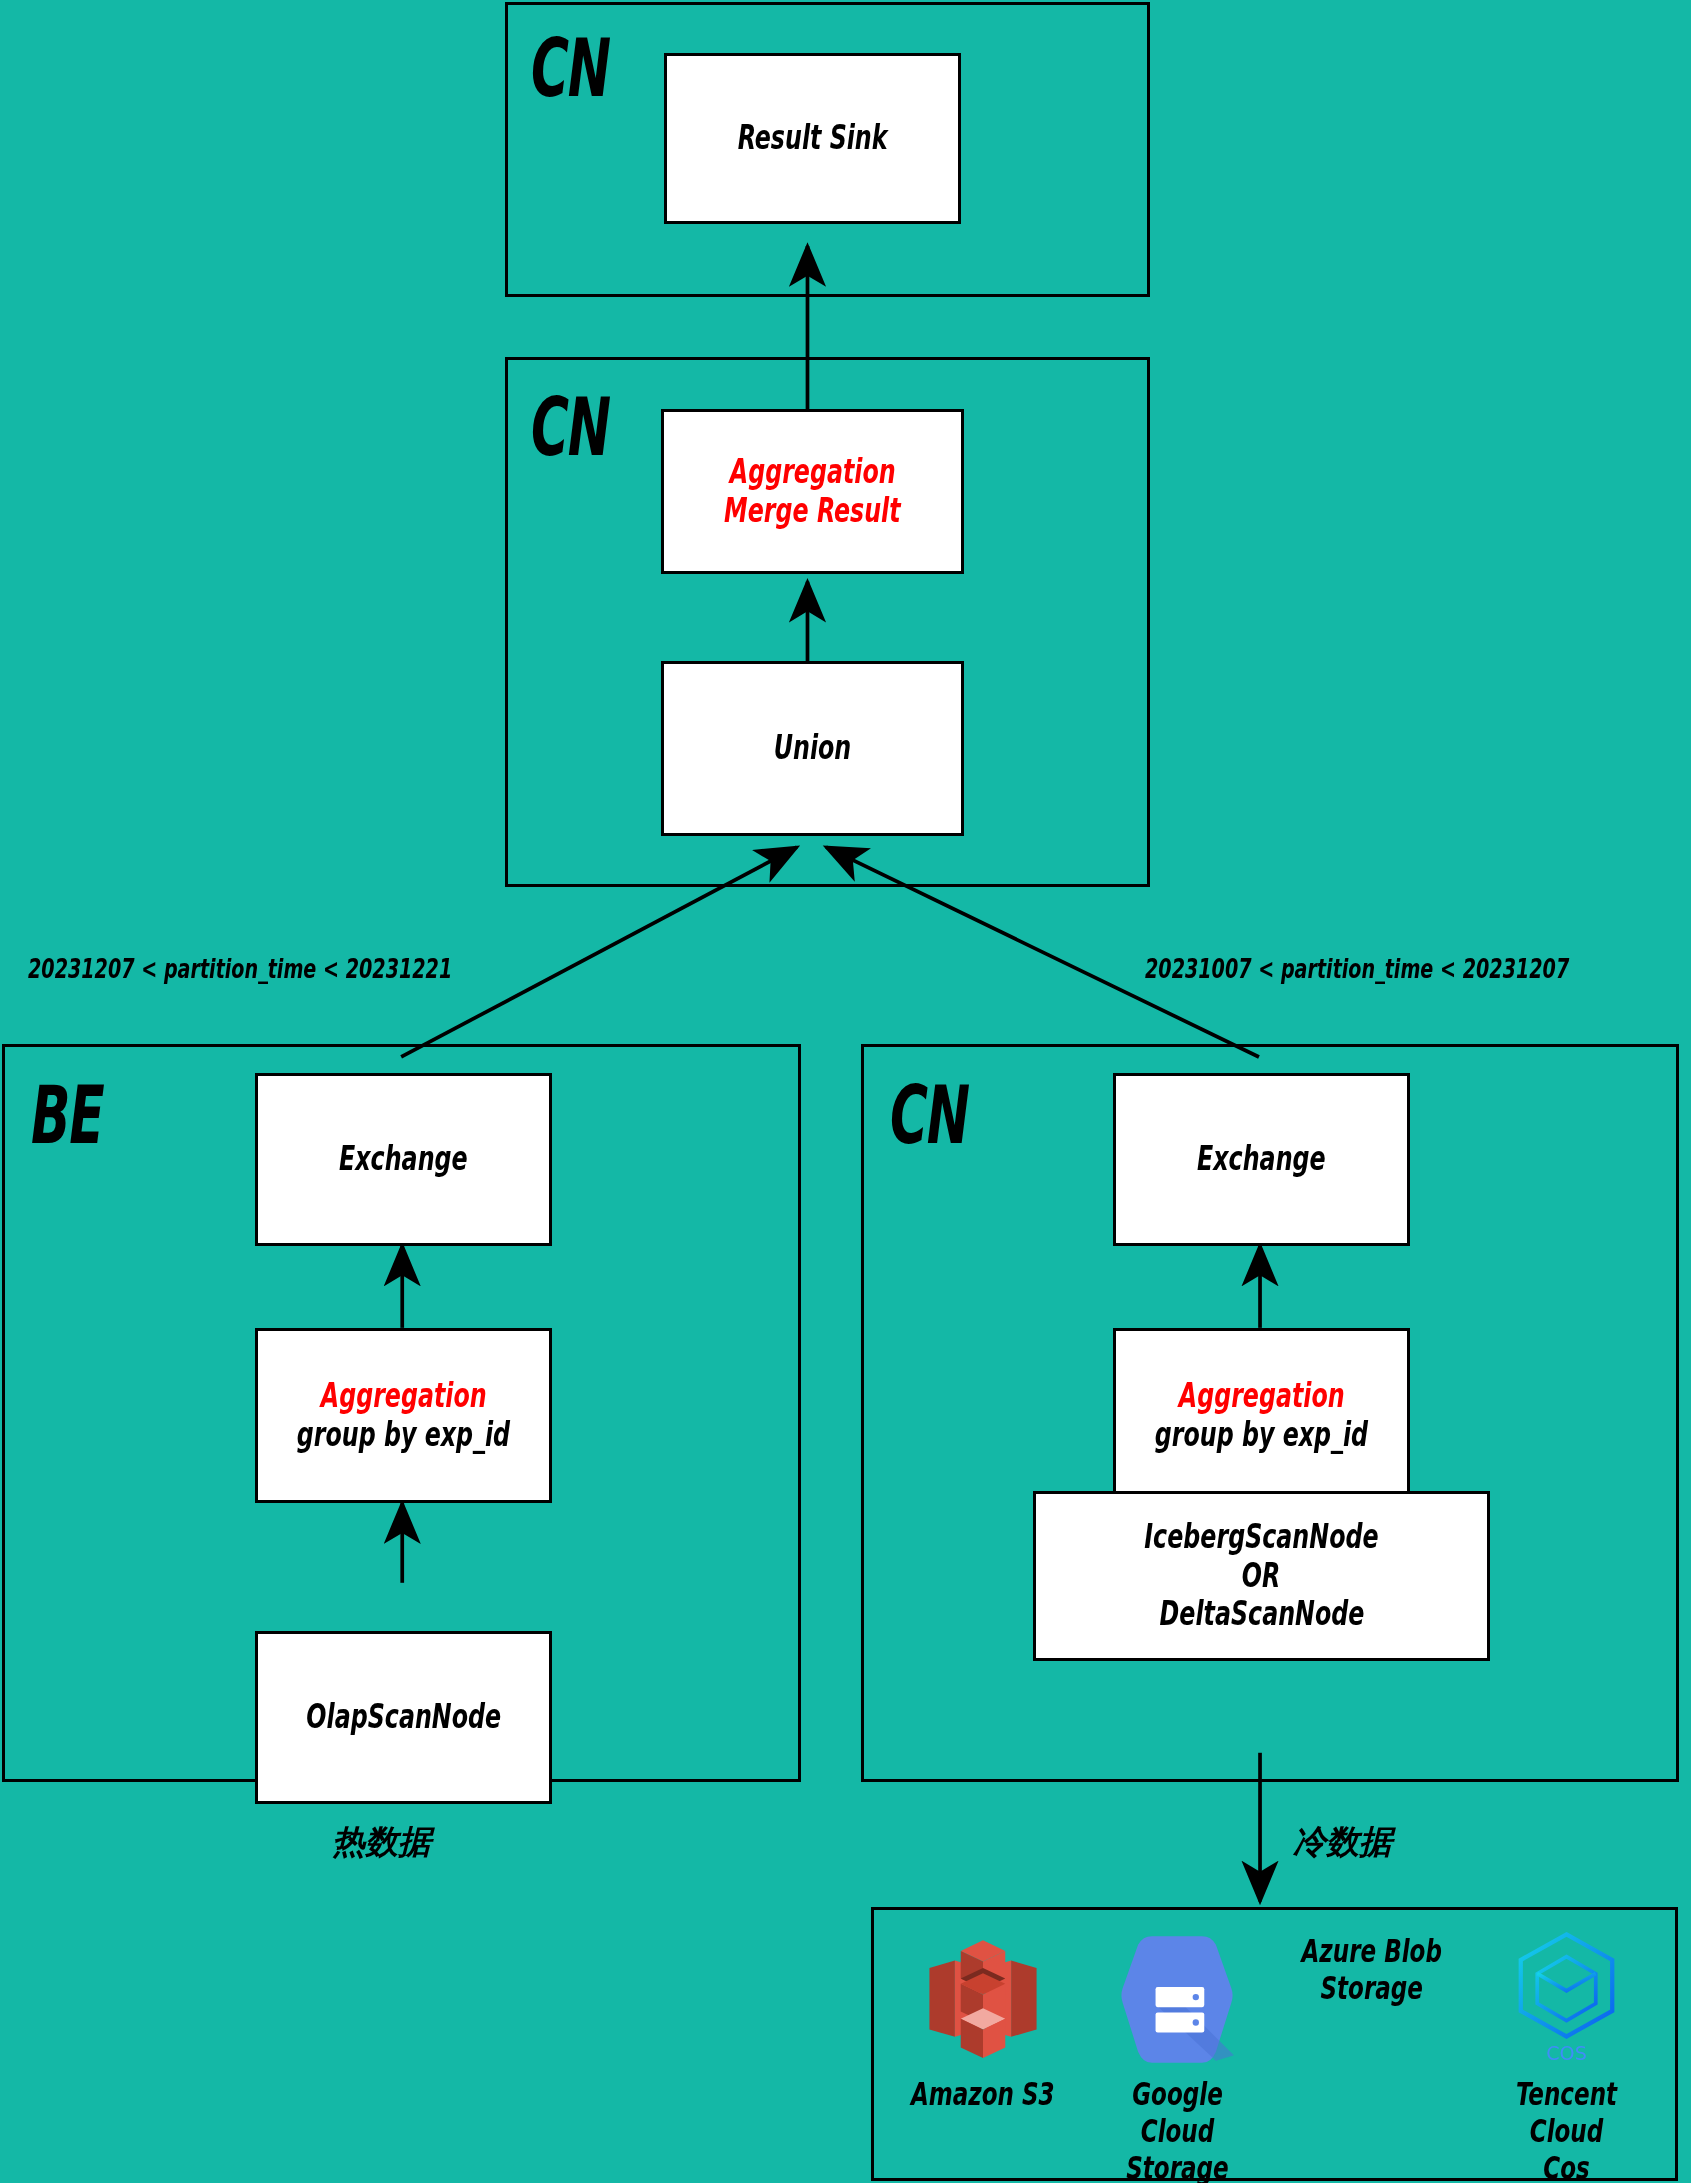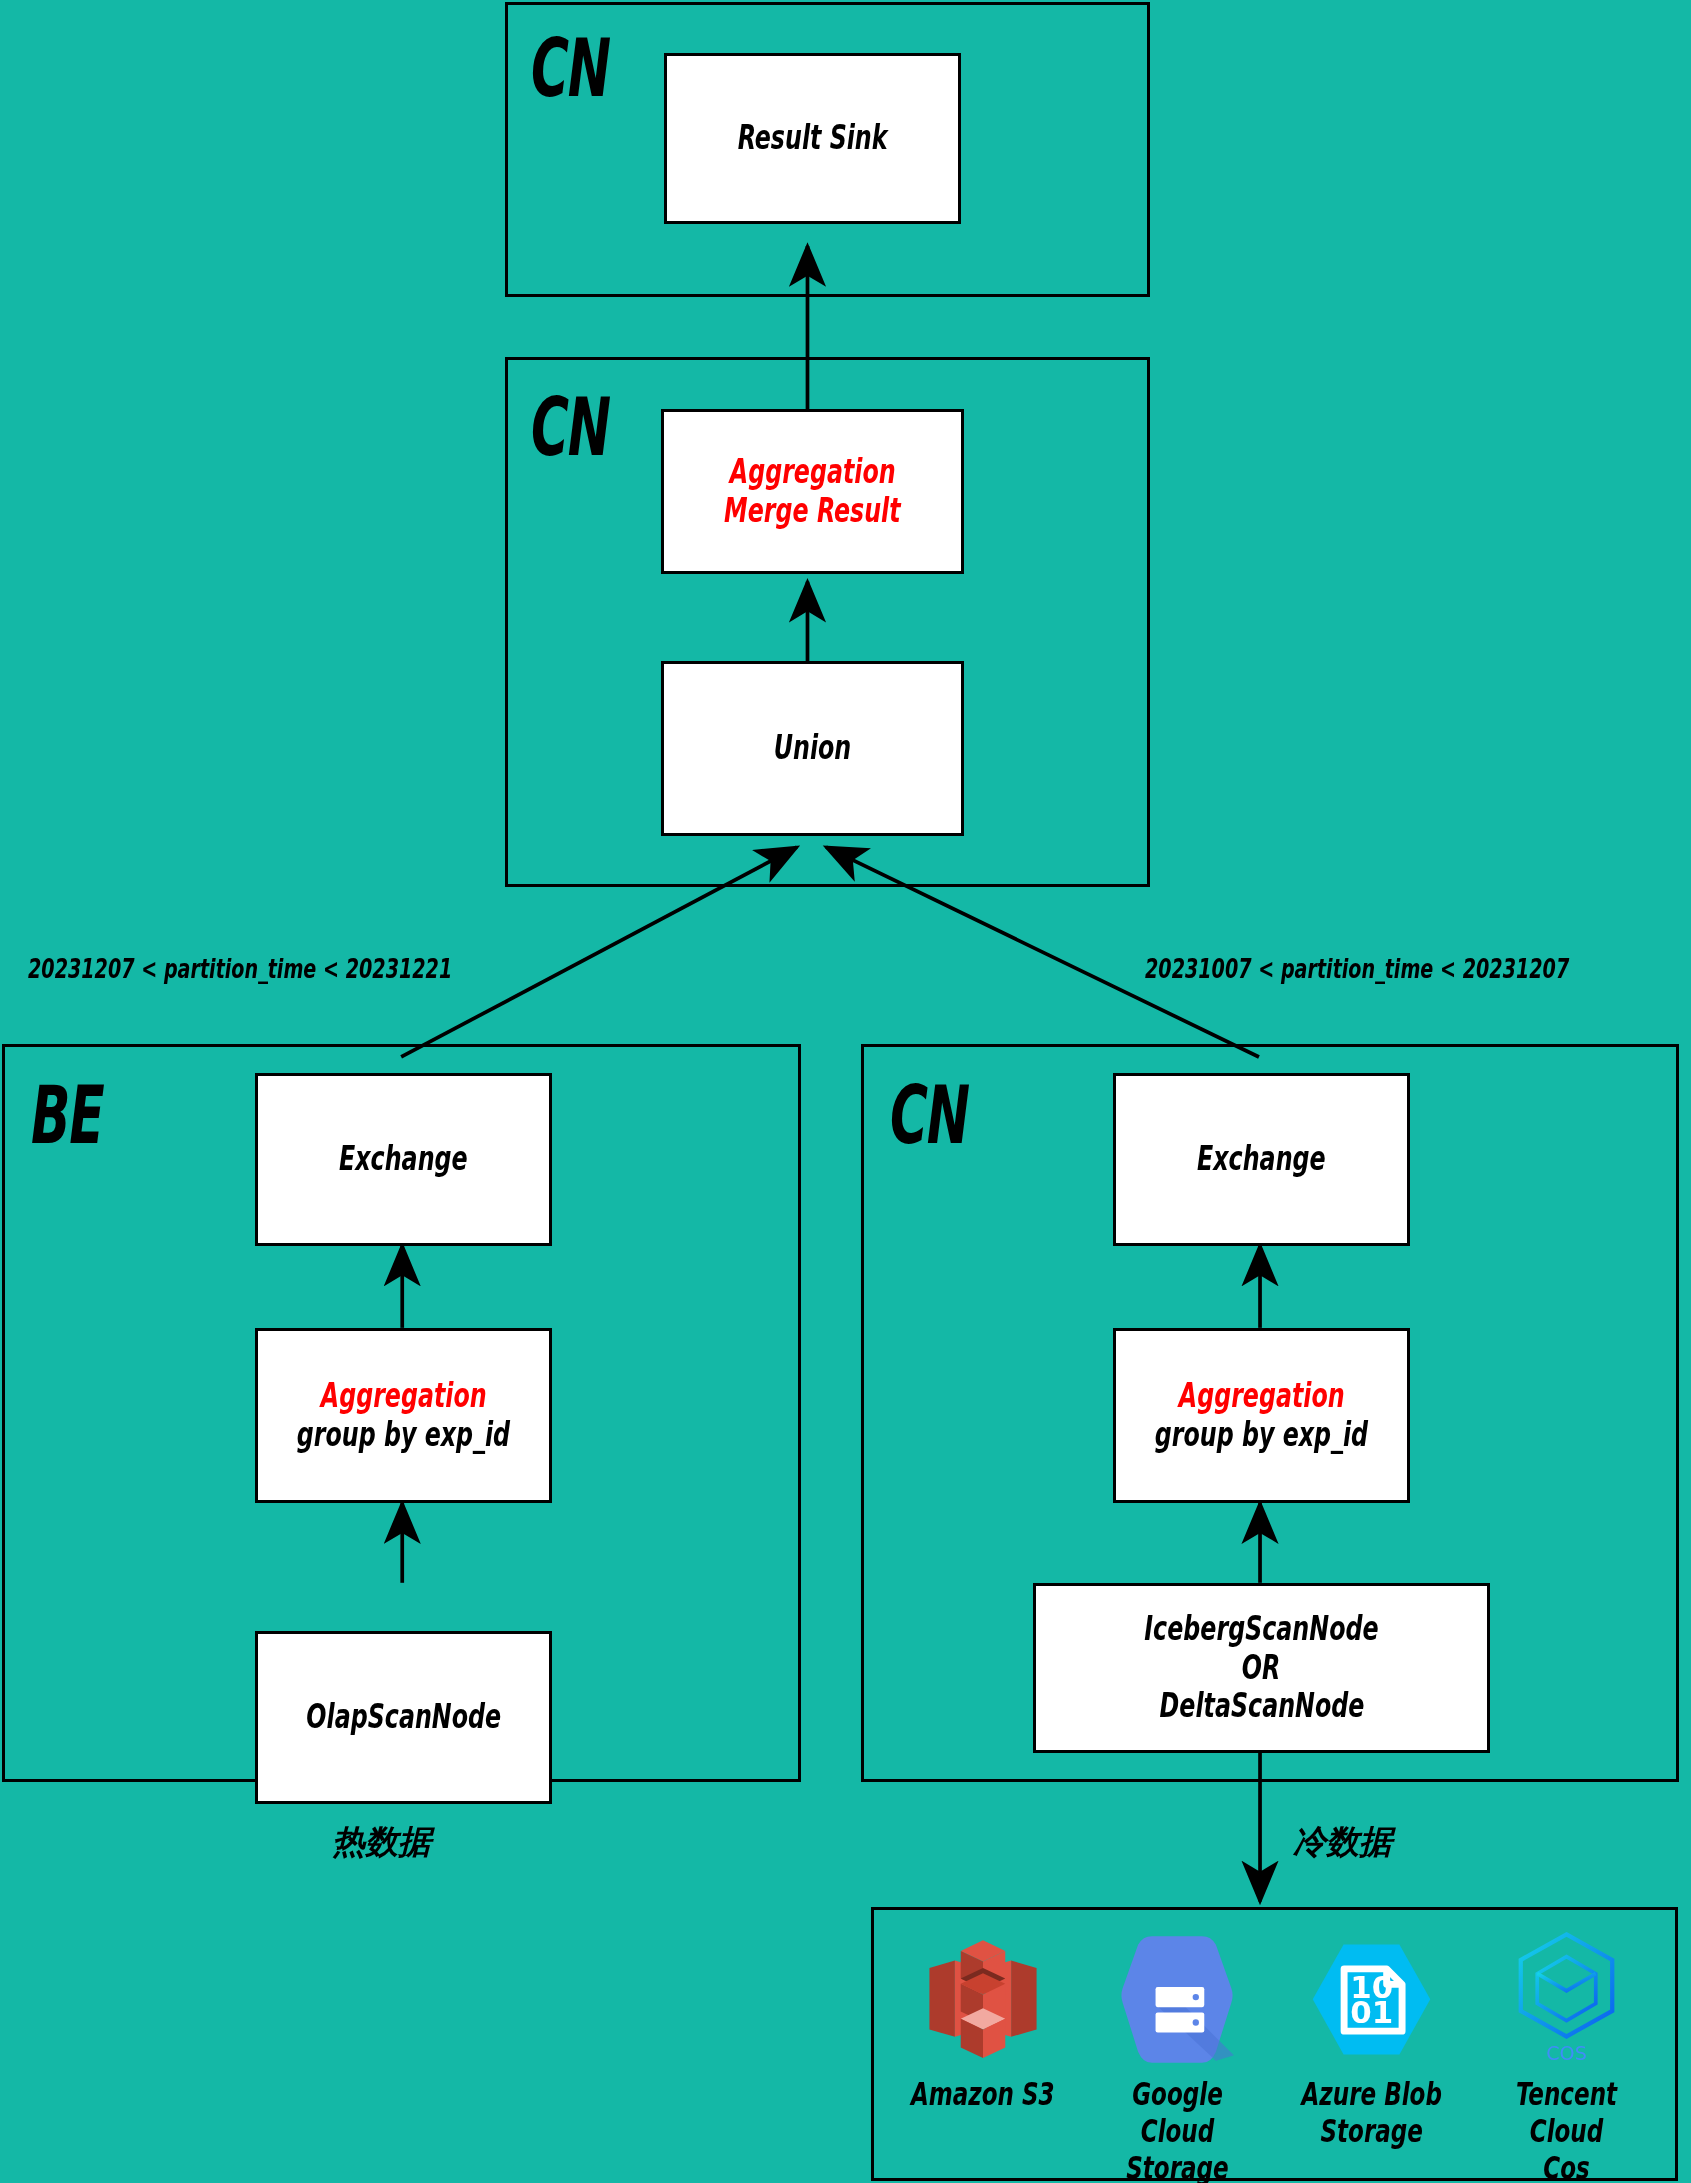--- a/index.html
+++ b/index.html
@@ -205,21 +205,21 @@
 
   <div class="node" style="left:1113px; top:1073px; width:297px; height:173px;">
     <div class="node-line" style="font-size:33px;">Exchange</div>
   </div>
 
   <div class="node" style="left:1113px; top:1328px; width:297px; height:175px;">
     <div class="node-line red" style="font-size:33px;">Aggregation</div>
     <div class="node-line" style="font-size:33px;">group by exp_id</div>
   </div>
 
-  <div class="node" style="left:1033px; top:1583px; width:457px; height:170px;text-align:center;">
+  <div class="node" style="left:1033px; top:1491px; width:457px; height:170px;text-align:center;">
     <div class="node-line" style="font-size:33px;">IcebergScanNode</div>
     <div class="node-line" style="font-size:33px;">OR</div>
     <div class="node-line" style="font-size:33px;">DeltaScanNode</div>
   </div>
 
   <div class="cjk-label" style="left:1293px; top:1826px;">冷数据</div>
 
   <div class="container-box" style="left:871px; top:1907px; width:807px; height:274px;"></div>
 
   <div class="cloud-strip" style="left:892px; top:1928px; width:765px;">
@@ -260,29 +260,20 @@
           <rect x="67" y="152" width="92" height="38" rx="4" fill="#ffffff"></rect>
           <circle cx="143" cy="123" r="6" fill="#5c85e8"></circle>
           <circle cx="143" cy="171" r="6" fill="#5c85e8"></circle>
         </svg>
       </div>
       <div class="cloud-caption">Google Cloud
 Storage</div>
     </div>
 
     <div class="cloud-item">
-      <div class="cloud-logo">
-        <svg width="125" height="125" viewBox="0 0 235 235">
-          <polygon points="65,14 170,14 228,117 170,221 65,221 7,117" fill="#00bcf2"></polygon>
-          <path d="M66,60 L146,60 L175,89 L175,177 L66,177 Z" fill="none" stroke="#ffffff" stroke-width="13" stroke-linejoin="round"></path>
-          <path d="M146,60 L146,89 L175,89" fill="none" stroke="#ffffff" stroke-width="13" stroke-linejoin="round"></path>
-          <text x="118" y="114" fill="#ffffff" font-size="58" font-weight="700" text-anchor="middle" font-family="'DejaVu Sans','Liberation Sans',sans-serif">10</text>
-          <text x="118" y="162" fill="#ffffff" font-size="58" font-weight="700" text-anchor="middle" font-family="'DejaVu Sans','Liberation Sans',sans-serif">01</text>
-        </svg>
-      </div>
       <div class="cloud-caption">Azure Blob
 Storage</div>
     </div>
 
     <div class="cloud-item">
       <div class="cloud-logo">
         <svg width="117" height="141" viewBox="0 0 220 265">
           <polygon points="110,10 196,58 196,154 110,202 24,154 24,58" fill="none" stroke="url(#cosGrad)" stroke-width="8"></polygon>
           <polygon points="110,52 165,84 165,140 110,172 55,140 55,84" fill="none" stroke="url(#cosGrad)" stroke-width="7"></polygon>
           <polyline points="55,84 110,116 165,84" fill="none" stroke="url(#cosGrad)" stroke-width="7"></polyline>

